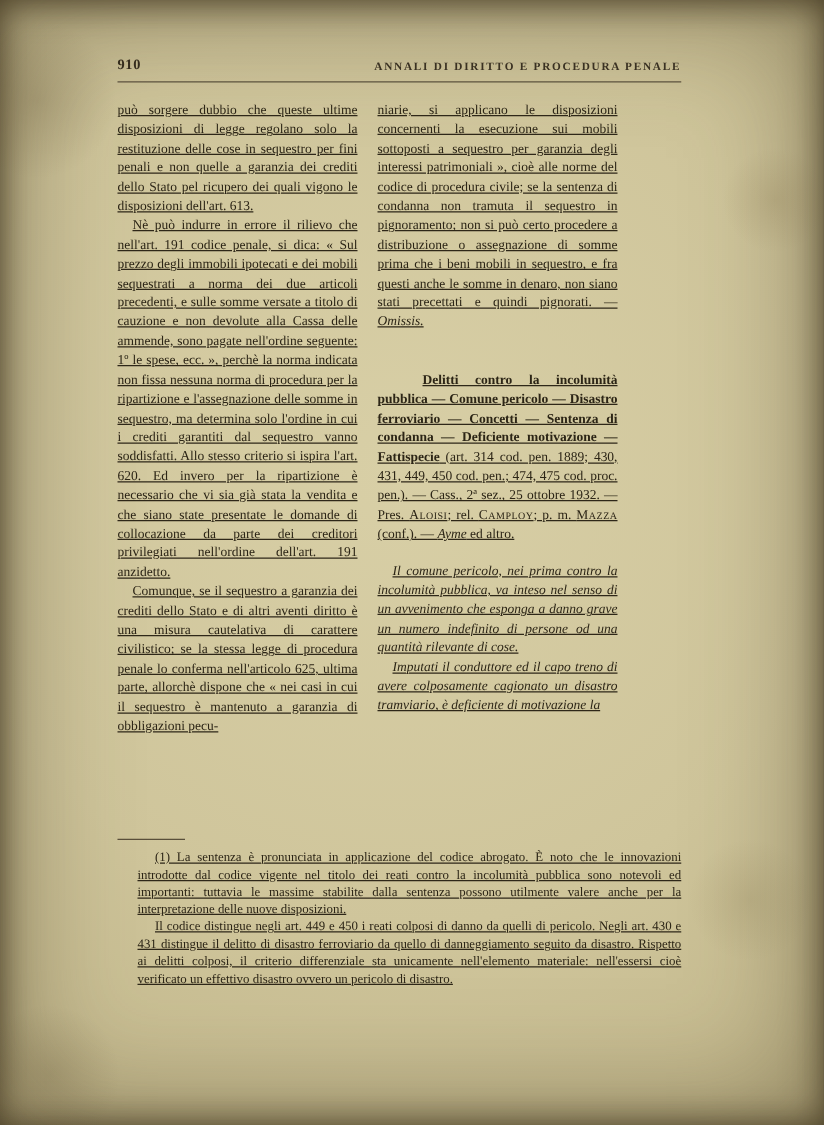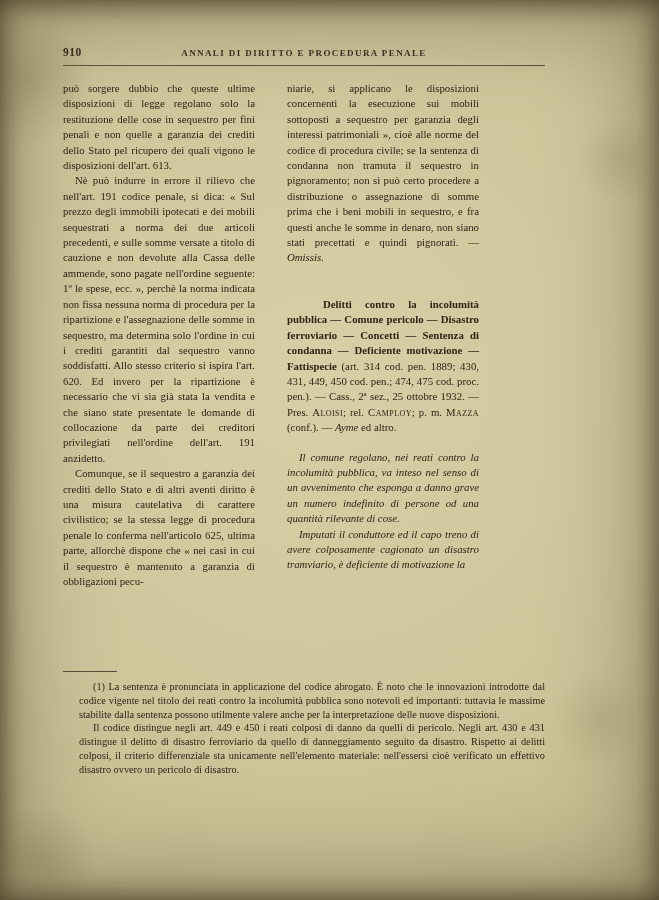--- a/index.html
+++ b/index.html
@@ -29,47 +29,48 @@
     pointer-events: none;
     background:
       radial-gradient(circle 60px at 620px 160px, rgba(120,100,60,.18), transparent 70%),
       radial-gradient(circle 90px at 30px 80px, rgba(90,75,45,.20), transparent 70%),
       radial-gradient(circle 70px at 600px 720px, rgba(110,95,55,.15), transparent 70%),
       radial-gradient(circle 80px at 40px 860px, rgba(90,75,45,.18), transparent 70%);
   }
 
   .page-inner {
     position: relative;
-    padding: 46px 114px 0 63px; 
+    padding: 46px 114px 0 94px; 
+    text-decoration: underline;
   }
 
   
   .running-head { position: relative; height: 16px; }
   .page-number {
     position: absolute; left: 0; top: 0;
     font-size: 11.5px; font-weight: 700; letter-spacing: .5px;
     color: #352d1e;
   }
   .running-title {
     position: absolute; left: 0; right: 0; top: 2px;
-    text-align: center;
+    text-align: right;
     font-size: 9px; font-weight: 700;
     letter-spacing: 1.4px;
     color: #3a3122;
   }
   .head-rule {
     border: 0; border-top: 1px solid #4a4030;
     margin-top: 3px;
     opacity: .85;
   }
 
   
   .columns {
     display: flex;
-    gap: 32px;
+    gap: 16px;
     margin-top: 15px;
     min-height: 578px;
   }
   .col {
     width: 192px;
     font-size: 10.8px;
     line-height: 15.4px;
     text-align: justify;
     color: #2c2516;
   }
@@ -120,21 +121,21 @@
         <p class="noindent">può sorgere dubbio che queste ultime disposizioni di legge regolano solo la restituzione delle cose in sequestro per fini penali e non quelle a garanzia dei crediti dello Stato pel ricupero dei quali vigono le disposizioni dell'art. 613.</p>
         <p>Nè può indurre in errore il rilievo che nell'art. 191 codice penale, si dica: « Sul prezzo degli immobili ipotecati e dei mobili sequestrati a norma dei due articoli precedenti, e sulle somme versate a titolo di cauzione e non devolute alla Cassa delle ammende, sono pagate nell'ordine seguente: 1º le spese, ecc. », perchè la norma indicata non fissa nessuna norma di procedura per la ripartizione e l'assegnazione delle somme in sequestro, ma determina solo l'ordine in cui i crediti garantiti dal sequestro vanno soddisfatti. Allo stesso criterio si ispira l'art. 620. Ed invero per la ripartizione è necessario che vi sia già stata la vendita e che siano state presentate le domande di collocazione da parte dei creditori privilegiati nell'ordine dell'art. 191 anzidetto.</p>
         <p>Comunque, se il sequestro a garanzia dei crediti dello Stato e di altri aventi diritto è una misura cautelativa di carattere civilistico; se la stessa legge di procedura penale lo conferma nell'articolo 625, ultima parte, allorchè dispone che « nei casi in cui il sequestro è mantenuto a garanzia di obbligazioni pecu-</p>
       </section>
 
       <section class="col">
         <p class="noindent"><span>niarie, si applicano le disposizioni concernenti la esecuzione sui mobili sottoposti a sequestro per garanzia degli interessi patrimoniali », cioè alle norme del codice di procedura civile; se la sentenza di condanna non tramuta il sequestro in pignoramento; non si può certo procedere a distribuzione o assegnazione di somme prima che i beni mobili in sequestro, e fra questi anche le somme in denaro, non siano stati precettati e quindi pignorati. — </span><span class="it">Omissis.</span></p>
 
         <p class="headnote"><span class="rubric">Delitti contro la incolumità pubblica — Comune pericolo — Disastro ferroviario — Concetti — Sentenza di condanna — Deficiente motivazione — Fattispecie</span><span> (art. 314 cod. pen. 1889; 430, 431, 449, 450 cod. pen.; 474, 475 cod. proc. pen.). — Cass., 2ª sez., 25 ottobre 1932. — Pres. </span><span class="sc">Aloisi</span><span>; rel. </span><span class="sc">Camploy</span><span>; p. m. </span><span class="sc">Mazza</span><span> (conf.). — </span><span class="it">Ayme</span><span> ed altro.</span></p>
 
-        <p class="holding holding-first">Il comune regolano, nei reati contro la incolumità pubblica, va inteso nel senso di un avvenimento che esponga a danno grave un numero indefinito di persone od una quantità rilevante di cose.</p>
+        <p class="holding holding-first">Il comune pericolo, nei prima contro la incolumità pubblica, va inteso nel senso di un avvenimento che esponga a danno grave un numero indefinito di persone od una quantità rilevante di cose.</p>
         <p class="holding">Imputati il conduttore ed il capo treno di avere colposamente cagionato un disastro tramviario, è deficiente di motivazione la</p>
       </section>
 
     </div>
 
     <hr class="footnote-rule">
 
     <footer class="footnotes">
       <p>(1) La sentenza è pronunciata in applicazione del codice abrogato. È noto che le innovazioni introdotte dal codice vigente nel titolo dei reati contro la incolumità pubblica sono notevoli ed importanti: tuttavia le massime stabilite dalla sentenza possono utilmente valere anche per la interpretazione delle nuove disposizioni.</p>
       <p>Il codice distingue negli art. 449 e 450 i reati colposi di danno da quelli di pericolo. Negli art. 430 e 431 distingue il delitto di disastro ferroviario da quello di danneggiamento seguito da disastro. Rispetto ai delitti colposi, il criterio differenziale sta unicamente nell'elemento materiale: nell'essersi cioè verificato un effettivo disastro ovvero un pericolo di disastro.</p>

